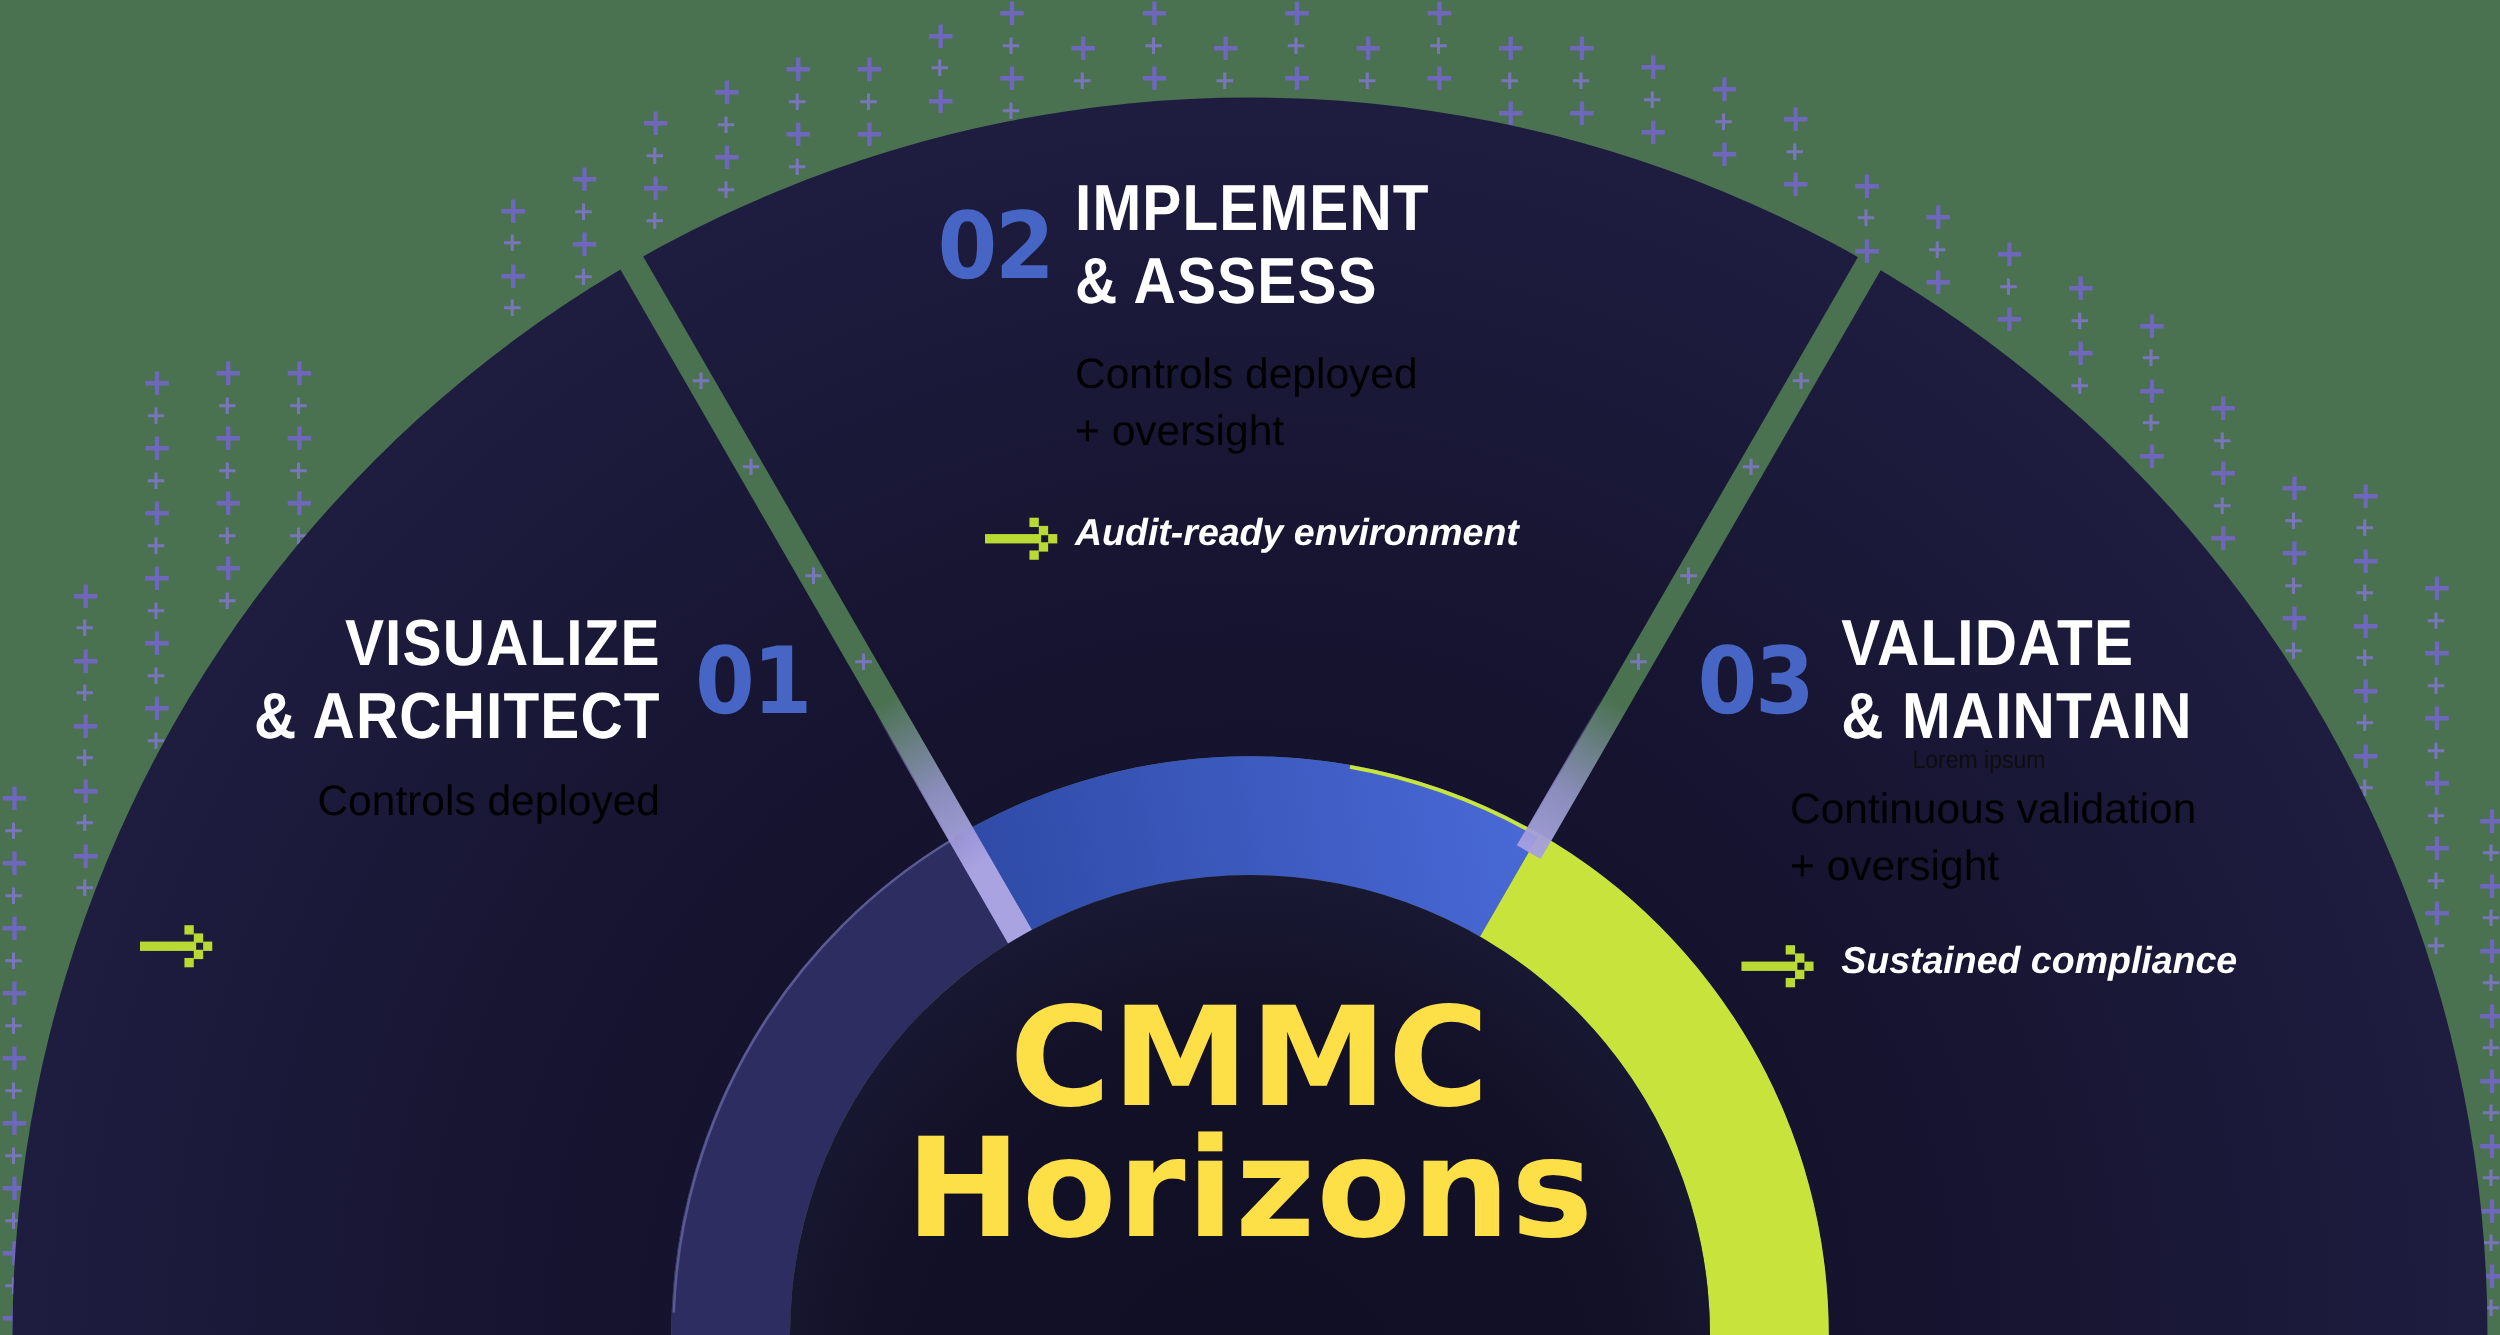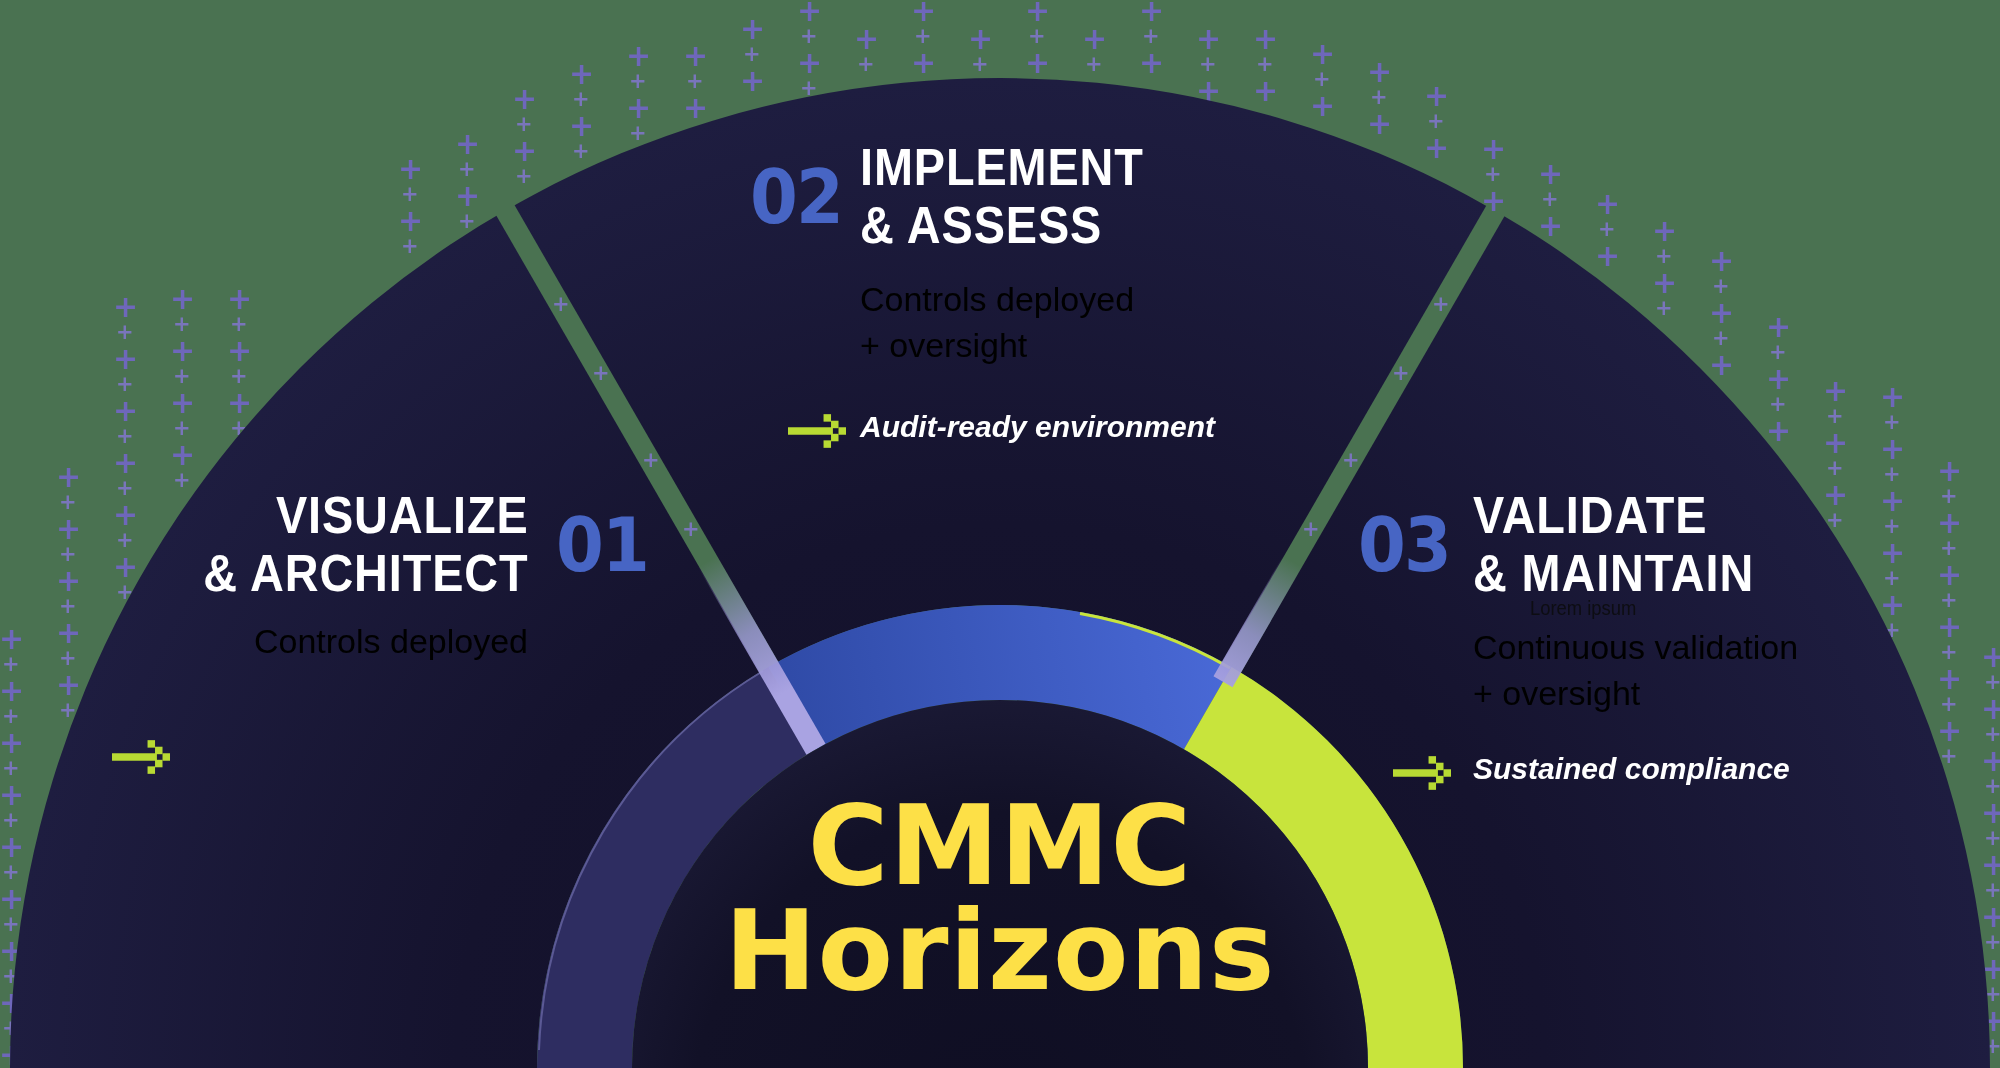--- a/index.html
+++ b/index.html
@@ -342,21 +342,21 @@
       </g>
     </svg>
     <div class="abs phase-outcome" style="left:860px;top:408px;">Audit-ready environment</div>
 
     <div class="abs phase-num" style="left:1358px;top:508px;">03</div>
     <div class="abs phase-title" style="left:1473px;top:486px;">
       <div>VALIDATE</div>
       <div>&amp; MAINTAIN</div>
     </div>
     <div class="abs lorem-note" style="left:1530px;top:597px;">Lorem ipsum</div>
-    <div class="abs phase-desc" style="left:1473px;top:624px;">
+    <div class="abs phase-desc" style="left:1432px;top:624px;">
       <div>Continuous validation</div>
       <div>+ oversight</div>
     </div>
     <svg class="abs pixel-arrow" style="left:1393px;top:754px;" width="58" height="38" viewBox="0 0 62 40">
       <g fill="#b8da33">
         <rect x="0" y="16" width="48" height="8"></rect>
         <rect x="38" y="2" width="8" height="8"></rect>
           <rect x="46" y="9" width="8" height="8"></rect>
         <rect x="54" y="16" width="8" height="8"></rect>
         <rect x="46" y="23" width="8" height="8"></rect>

